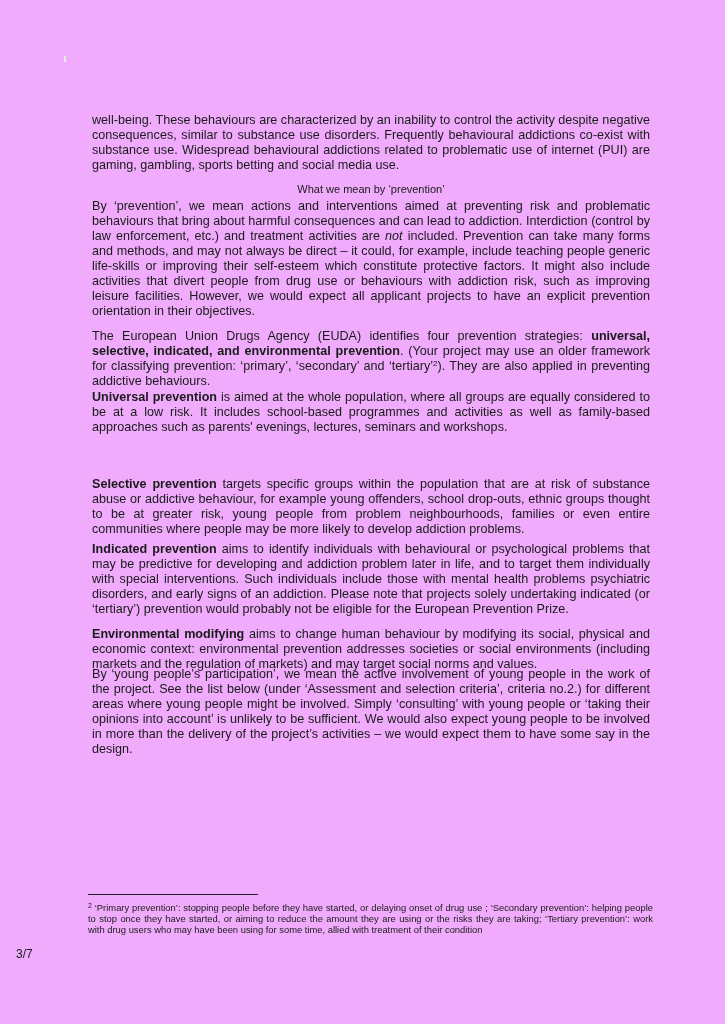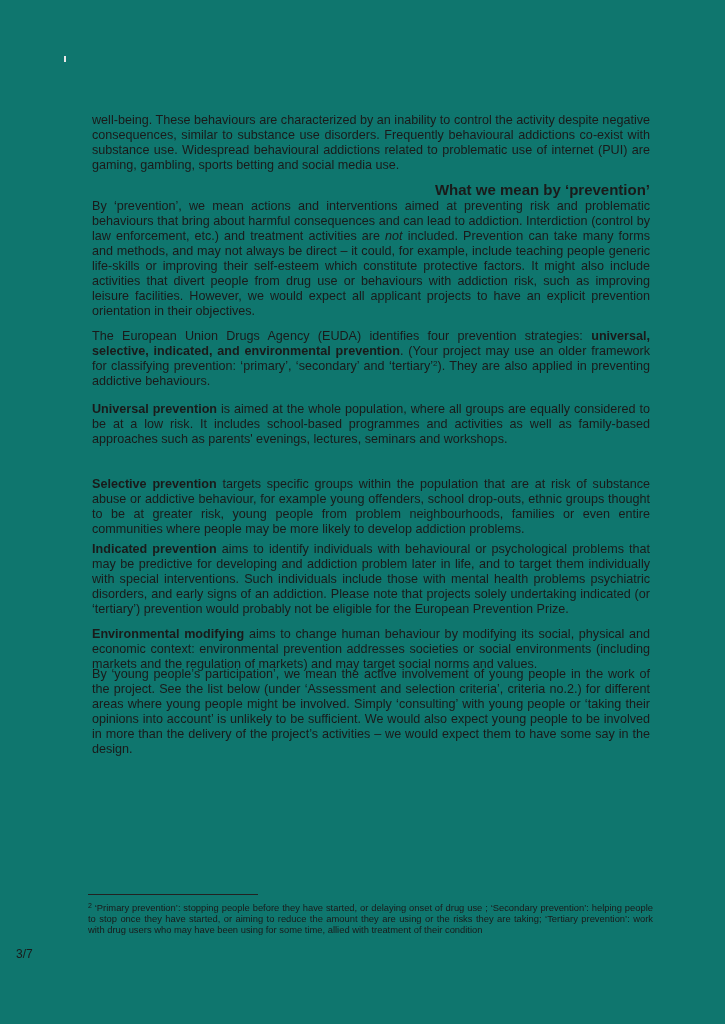--- a/index.html
+++ b/index.html
@@ -1,25 +1,25 @@
 <!DOCTYPE html>
 <html><head>
 <meta charset="utf-8">
 <style>
   html, body { margin: 0; padding: 0; }
   body {
     width: 725px; height: 1024px; background: #ffffff; position: relative; overflow: hidden;
     font-family: "Liberation Sans", sans-serif; color: #1a1a1a;
   }
-  .page { position: absolute; left: 0; top: 0; width: 725px; height: 1024px; background: #0f766e; }
+  .page { position: absolute; left: 0; top: 0; width: 725px; height: 1024px; background: #f0abfc; }
   .blk {
     position: absolute; left: 92px; width: 558px;
     font-size: 12.6px; line-height: 15px; text-align: justify; margin: 0;
   }
-  .h { font-weight: bold; font-size: 15px; text-align: right; }
+  .h { font-weight: normal; font-size: 11px; text-align: center; }
   b { font-weight: bold; }
   i { font-style: italic; }
   .rule { position: absolute; left: 88px; top: 894px; width: 170px; height: 0; border-top: 1px solid #222; }
   .fn { position: absolute; left: 88px; width: 565px; font-size: 9.4px; line-height: 11px; text-align: justify; margin: 0; }
   .fn sup { font-size: 7px; vertical-align: 3px; }
   .sup { font-size: 8px; vertical-align: 4px; line-height: 0; }
   .pnum { position: absolute; left: 16px; width: 725px; top: 947px; text-align: left; font-size: 12px; }
   .speck { position: absolute; left: 64px; top: 56px; width: 2px; height: 6px; background: #e8e8e8; }
 </style>
 </head>
@@ -35,21 +35,21 @@
   <p class="blk h" style="top:182px">What we mean by ‘prevention’</p>
 
   <p class="blk" style="top:199px">
     <span>By ‘prevention’, we mean actions and interventions aimed at preventing risk and problematic behaviours that bring about harmful consequences and can lead to addiction. Interdiction (control by law enforcement, etc.) and treatment activities are </span><i>not</i><span> included. Prevention can take many forms and methods, and may not always be direct – it could, for example, include teaching people generic life-skills or improving their self-esteem which constitute protective factors. It might also include activities that divert people from drug use or behaviours with addiction risk, such as improving leisure facilities. However, we would expect all applicant projects to have an explicit prevention orientation in their objectives.</span>
   </p>
 
   <p class="blk" style="top:329px">
     <span>The European Union Drugs Agency (EUDA) identifies four prevention strategies: </span><b>universal, selective, indicated, and environmental prevention</b><span>. (Your project may use an older framework for classifying prevention: ‘primary’, ‘secondary’ and ‘tertiary’</span><span class="sup">2</span><span>). They are also applied in preventing addictive behaviours.</span>
   </p>
 
-  <p class="blk" style="top:402px">
+  <p class="blk" style="top:390px">
     <b>Universal prevention</b><span> is aimed at the whole population, where all groups are equally considered to be at a low risk. It includes school-based programmes and activities as well as family-based approaches such as parents' evenings, lectures, seminars and workshops.</span>
   </p>
 
   <p class="blk" style="top:477px">
     <b>Selective prevention</b><span> targets specific groups within the population that are at risk of substance abuse or addictive behaviour, for example young offenders, school drop-outs, ethnic groups thought to be at greater risk, young people from problem neighbourhoods, families or even entire communities where people may be more likely to develop addiction problems.</span>
   </p>
 
   <p class="blk" style="top:542px">
     <b>Indicated prevention</b><span> aims to identify individuals with behavioural or psychological problems that may be predictive for developing and addiction problem later in life, and to target them individually with special interventions. Such individuals include those with mental health problems psychiatric disorders, and early signs of an addiction. Please note that projects solely undertaking indicated (or ‘tertiary’) prevention would probably not be eligible for the European Prevention Prize.</span>
   </p>

